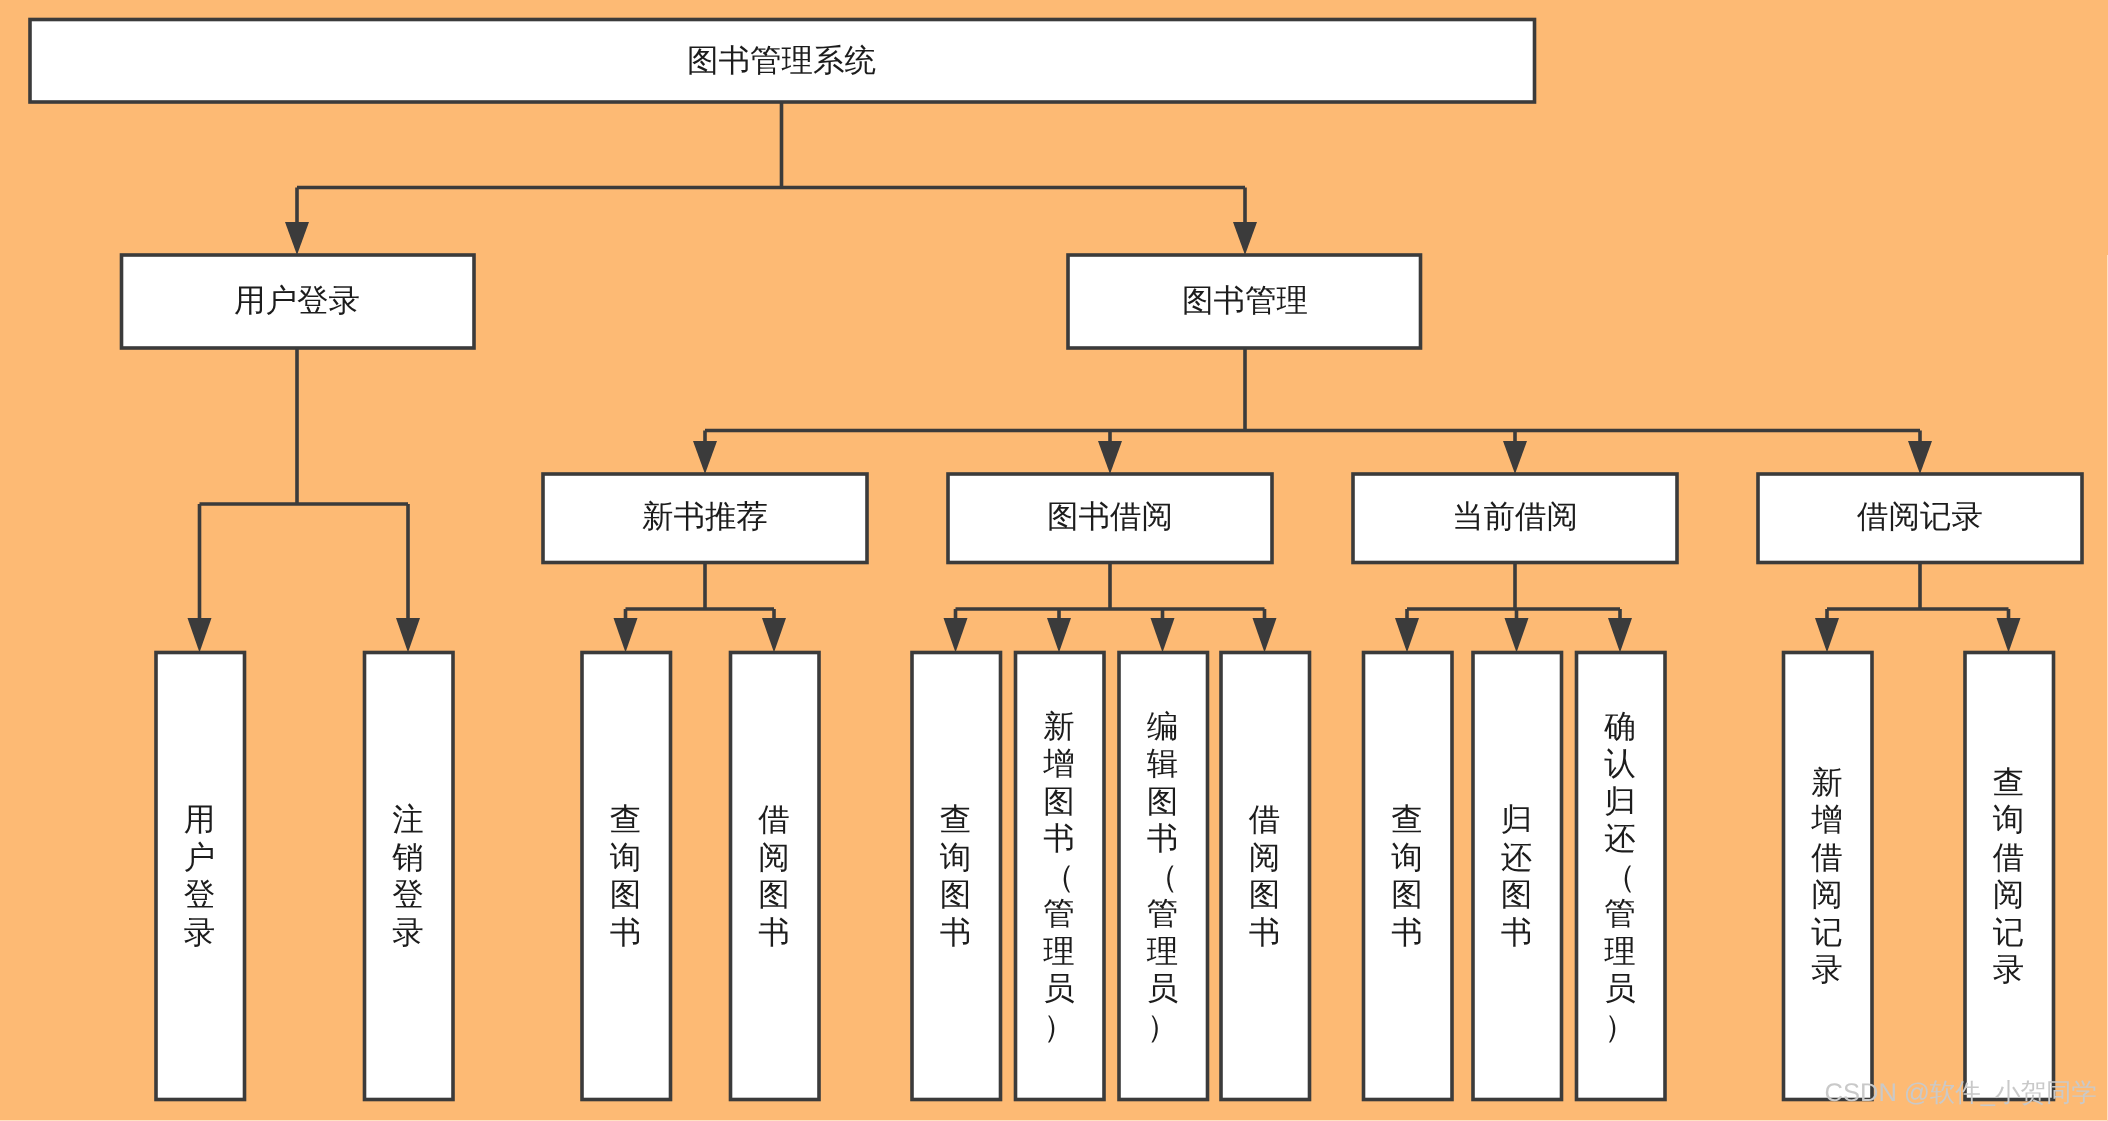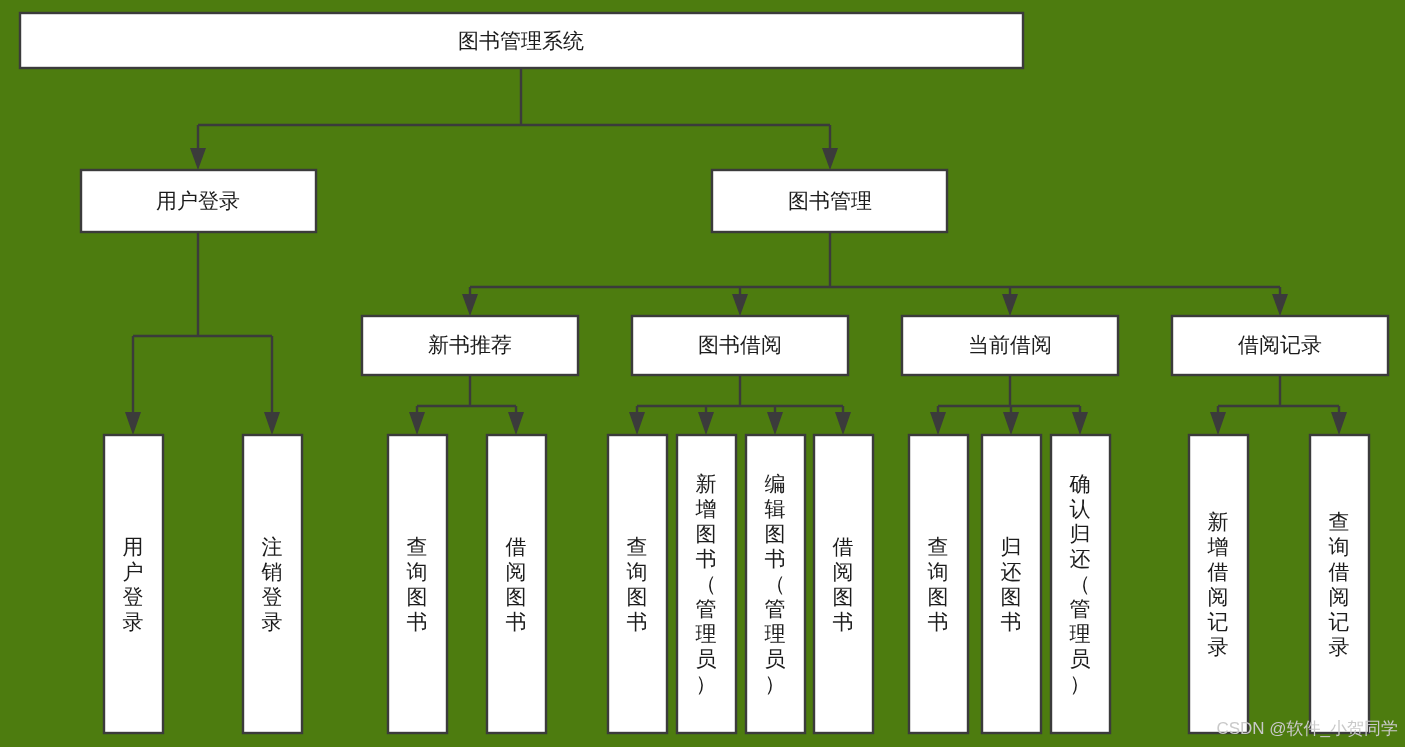--- a/index.html
+++ b/index.html
@@ -7,21 +7,21 @@
     padding: 0;
     background: #ffffff;
   }
   body {
     font-family: "Liberation Sans", "DejaVu Sans", sans-serif;
   }
   #diagram-canvas {
     position: relative;
     width: 1405px;
     height: 747px;
-    background: #4d7c0f;
+    background: #fdba74;
     overflow: hidden;
   }
   svg#tree-svg {
     position: absolute;
     left: 0;
     top: 0;
     width: 1405px;
     height: 747px;
     display: block;
   }

